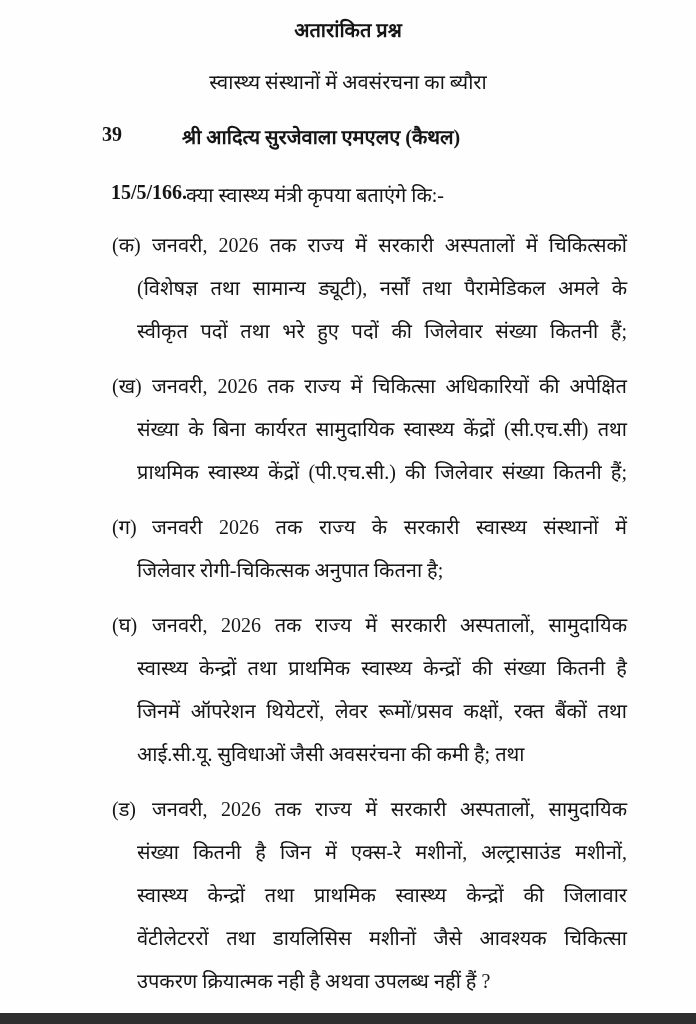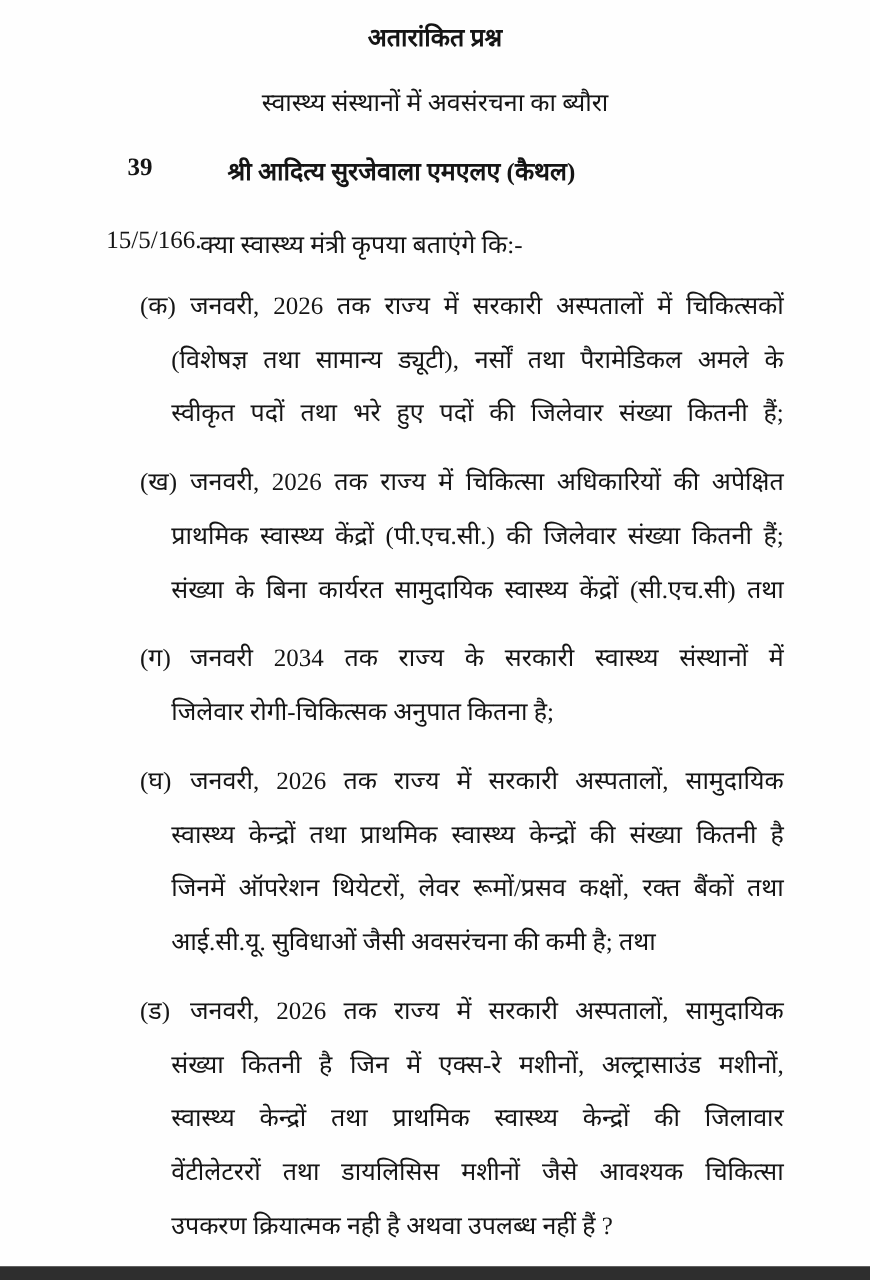--- a/index.html
+++ b/index.html
@@ -50,22 +50,23 @@
   .intro-row {
     position: absolute;
     top: 181px;
     left: 85px;
     right: 40px;
     font-size: 20px;
   }
   .intro-row .refno {
     display: inline-block;
     width: 75px;
-    font-weight: 400;
+    font-weight: 700;
     vertical-align: top;
+    margin-left: 26px;
   }
   .parts {
     position: absolute;
     top: 224px;
     left: 0;
     right: 0;
   }
   .qpart {
     position: relative;
     padding: 0 69px 0 137px;
@@ -127,27 +128,27 @@
     <div class="qpart">
       <span class="marker">(क)</span>
       <div class="qline first just">जनवरी, 2026 तक राज्य में सरकारी अस्पतालों में चिकित्सकों</div>
       <div class="qline just">(विशेषज्ञ तथा सामान्य ड्यूटी), नर्सों तथा पैरामेडिकल अमले के</div>
       <div class="qline just">स्वीकृत पदों तथा भरे हुए पदों की जिलेवार संख्या कितनी हैं;</div>
     </div>
 
     <div class="qpart">
       <span class="marker">(ख)</span>
       <div class="qline first just">जनवरी, 2026 तक राज्य में चिकित्सा अधिकारियों की अपेक्षित</div>
+      <div class="qline just">संख्या के बिना कार्यरत सामुदायिक स्वास्थ्य केंद्रों (सी.एच.सी) तथा</div>
       <div class="qline just">प्राथमिक स्वास्थ्य केंद्रों (पी.एच.सी.) की जिलेवार संख्या कितनी हैं;</div>
-      <div class="qline just">संख्या के बिना कार्यरत सामुदायिक स्वास्थ्य केंद्रों (सी.एच.सी) तथा</div>
     </div>
 
     <div class="qpart">
       <span class="marker">(ग)</span>
-      <div class="qline first just">जनवरी 2034 तक राज्य के सरकारी स्वास्थ्य संस्थानों में</div>
+      <div class="qline first just">जनवरी 2026 तक राज्य के सरकारी स्वास्थ्य संस्थानों में</div>
       <div class="qline end">जिलेवार रोगी-चिकित्सक अनुपात कितना है;</div>
     </div>
 
     <div class="qpart">
       <span class="marker">(घ)</span>
       <div class="qline first just">जनवरी, 2026 तक राज्य में सरकारी अस्पतालों, सामुदायिक</div>
       <div class="qline just">स्वास्थ्य केन्द्रों तथा प्राथमिक स्वास्थ्य केन्द्रों की संख्या कितनी है</div>
       <div class="qline just">जिनमें ऑपरेशन थियेटरों, लेवर रूमों/प्रसव कक्षों, रक्त बैंकों तथा</div>
       <div class="qline end">आई.सी.यू. सुविधाओं जैसी अवसरंचना की कमी है; तथा</div>
     </div>

